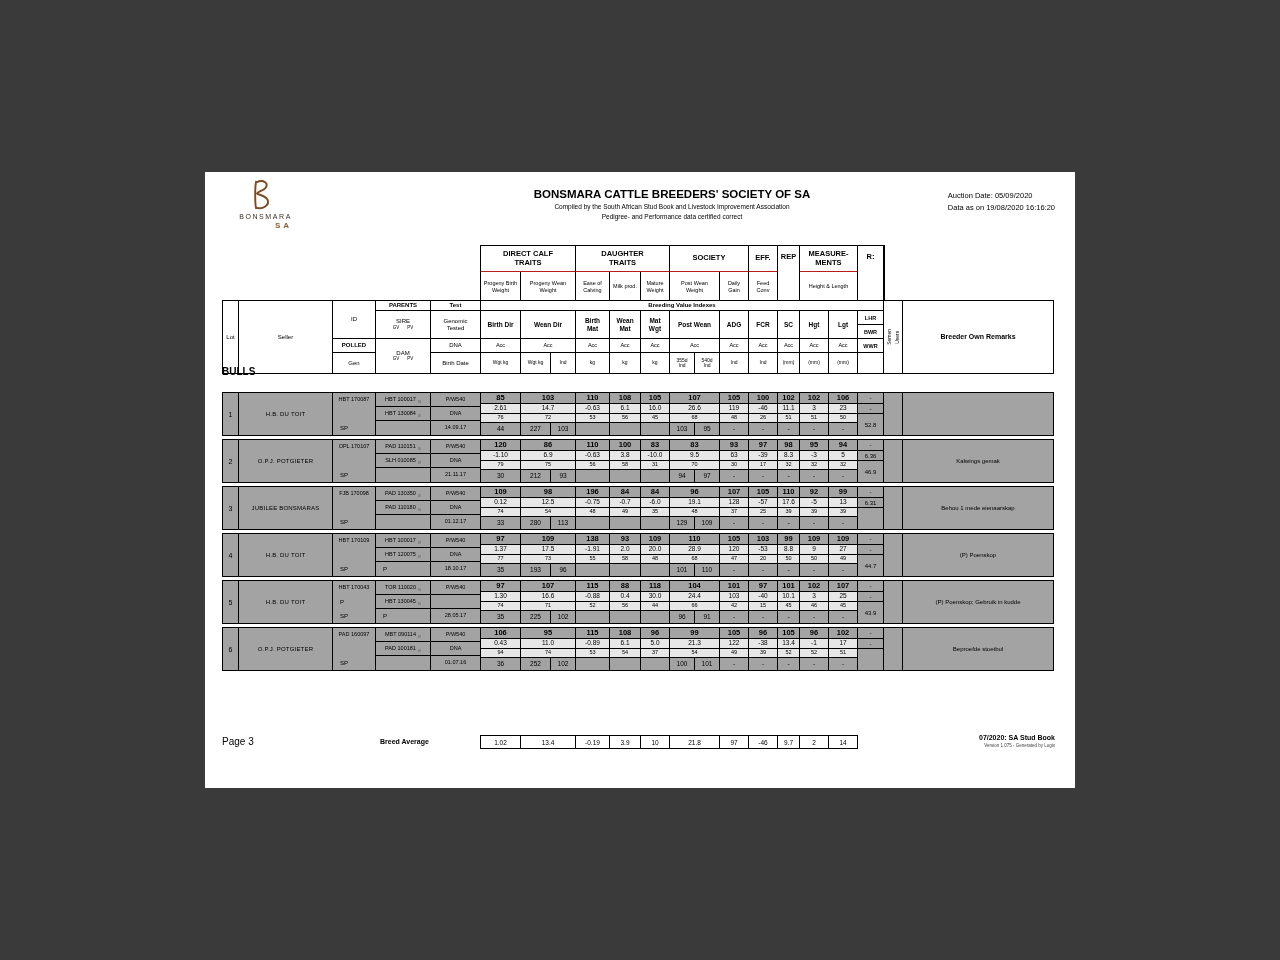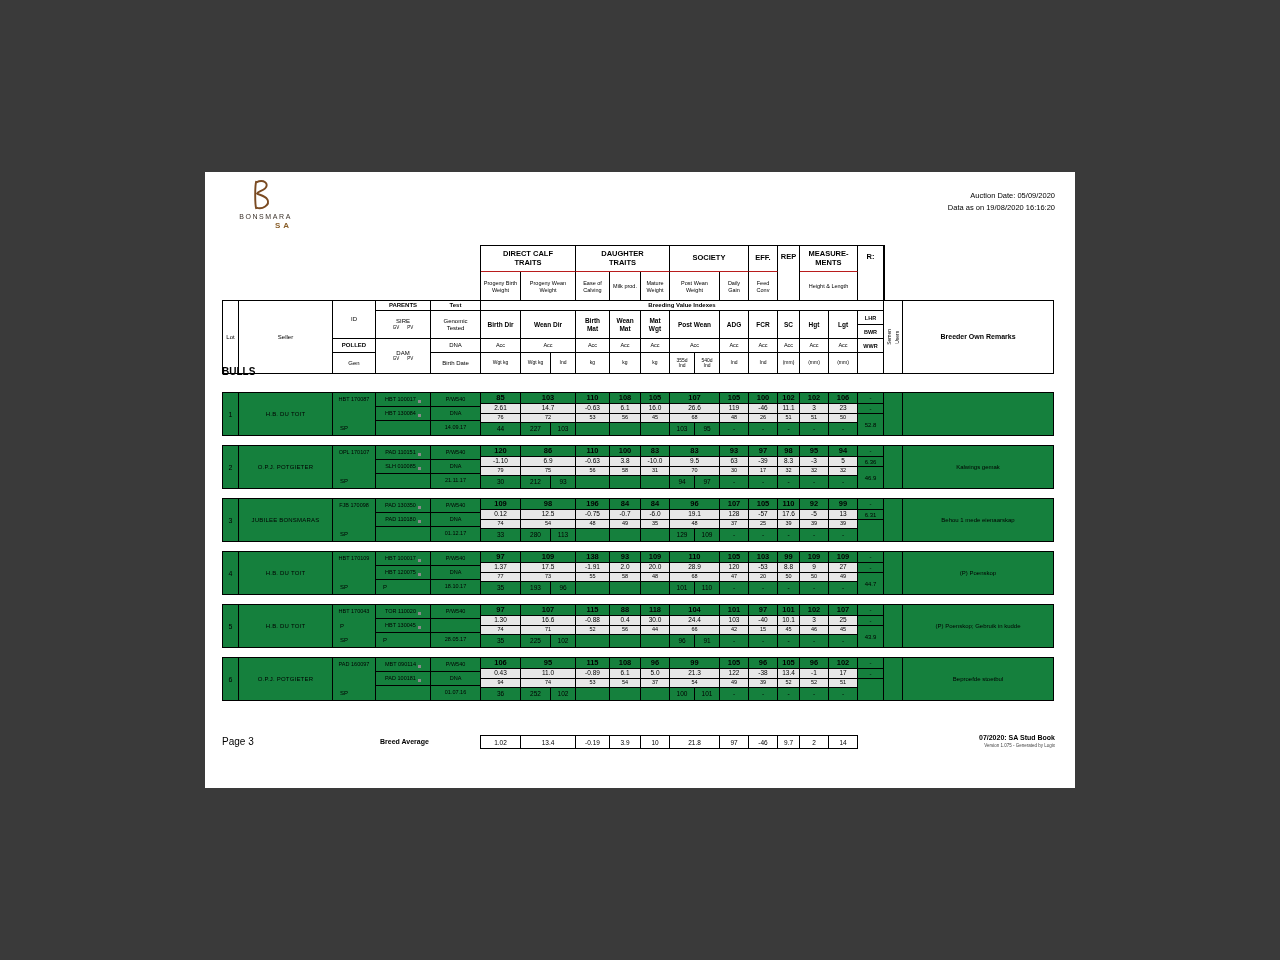--- a/index.html
+++ b/index.html
@@ -9,21 +9,21 @@
   .paper { position:absolute; left:205px; top:172px; width:870px; height:616px; background:#ffffff; }
 
   
   .logo { position:absolute; left:23px; top:6px; width:64px; text-align:right; }
   .logo-mark { display:block; margin:0 auto; }
   .brand { font-size:7px; letter-spacing:1.6px; color:#3a3028; margin-top:1px; }
   .region { font-size:8px; font-weight:bold; letter-spacing:3px; color:#8a5f2a; margin-top:1px; }
   .title-block { position:absolute; left:302px; top:16px; width:330px; text-align:center; }
   .doc-title { font-size:11.5px; font-weight:bold; }
   .doc-sub { font-size:6.5px; margin-top:3px; }
-  .dates { position:absolute; right:20px; top:18px; text-align:right; font-size:7.5px; line-height:1.55; }
+  .dates { position:absolute; right:20px; top:18px; font-size:7.5px; line-height:1.55; }
 
   
   :root {
     --tcols: 16px 94px 43px 55px 50px 40px 30px 25px 34px 31px 29px 25px 25px 29px 29px 22px 29px 29px 26px 19px 150px;
     --ncols: 40px 55px 34px 31px 29px 50px 29px 29px 22px 29px 29px;
   }
   .grid { display:grid; }
   .c1{grid-column:1}.c2{grid-column:2}.c3{grid-column:3}.c4{grid-column:4}.c5{grid-column:5}
   .c6{grid-column:6}.c7{grid-column:7}.c8{grid-column:8}.c9{grid-column:9}.c10{grid-column:10}
   .c11{grid-column:11}.c12{grid-column:12}.c13{grid-column:13}.c14{grid-column:14}.c15{grid-column:15}
@@ -68,21 +68,21 @@
            font-weight:bold; font-size:5.5px; }
   .rcell.blank { flex:1; border-bottom:none; }
   .vert { padding:2px 0; }
   .vert span { writing-mode:vertical-rl; transform:rotate(180deg); font-size:5px; line-height:1.6; }
   .remhead { font-weight:bold; font-size:7px; }
 
   
   .bulls-label { position:absolute; left:17px; top:194px; font-weight:bold; font-size:10px; }
   .rows { position:absolute; left:17px; top:220px; width:832px; }
   .bullrow { display:grid; grid-template-columns:var(--tcols); grid-template-rows:11px 10px 9px 12px;
-             border:1px solid #000; margin-bottom:9px; background:#15803d; }
+             border:1px solid #000; margin-bottom:3px; background:#a3a3a3; }
   .cell { border-right:1px solid #000; display:flex; align-items:center; justify-content:center;
           overflow:hidden; line-height:1; }
   .cell.nr { border-right:none; }
   .lot { font-size:7px; }
   .seller { font-size:6px; letter-spacing:0.2px; }
   .idcol, .parcol, .testcol { flex-direction:column; align-items:stretch; justify-content:flex-start; }
   .aid { height:14px; display:flex; align-items:center; justify-content:center; font-size:5.5px; }
   .pol, .genf { height:14px; display:flex; align-items:center; padding-left:7px; font-size:6px; }
   .pbox { height:14px; border-bottom:1px solid #000; display:flex; align-items:center; justify-content:center; font-size:5.5px; }
   .ppol { height:13px; display:flex; align-items:center; padding-left:7px; font-size:6px; }
@@ -115,20 +115,25 @@
 
   <div class="logo">
     <svg class="logo-mark" width="30" height="34" viewBox="0 0 34 46">
       <path d="M12 4 C10 10, 10 36, 12 42" stroke="#7a4a21" stroke-width="2.6" fill="none"></path>
       <path d="M12 6 C22 1, 30 8, 24 14 C20 18, 14 18, 13 21 C15 23, 23 23, 27 29 C31 37, 20 43, 12 40" stroke="#7a4a21" stroke-width="2.6" fill="none"></path>
     </svg>
     <div class="brand">BONSMARA</div>
     <div class="region">SA</div>
   </div>
 
+  <div class="title-block">
+    <div class="doc-title">BONSMARA CATTLE BREEDERS' SOCIETY OF SA</div>
+    <div class="doc-sub">Compiled by the South African Stud Book and Livestock Improvement Association</div>
+    <div class="doc-sub">Pedigree- and Performance data certified correct</div>
+  </div>
 
   <div class="dates">
     <div>Auction Date: 05/09/2020</div>
     <div>Data as on 19/08/2020 16:16:20</div>
   </div>
 
   <div class="upper grid">
     <div class="uh g ug1">DIRECT CALF
 TRAITS</div>
     <div class="uh g ug2">DAUGHTER

